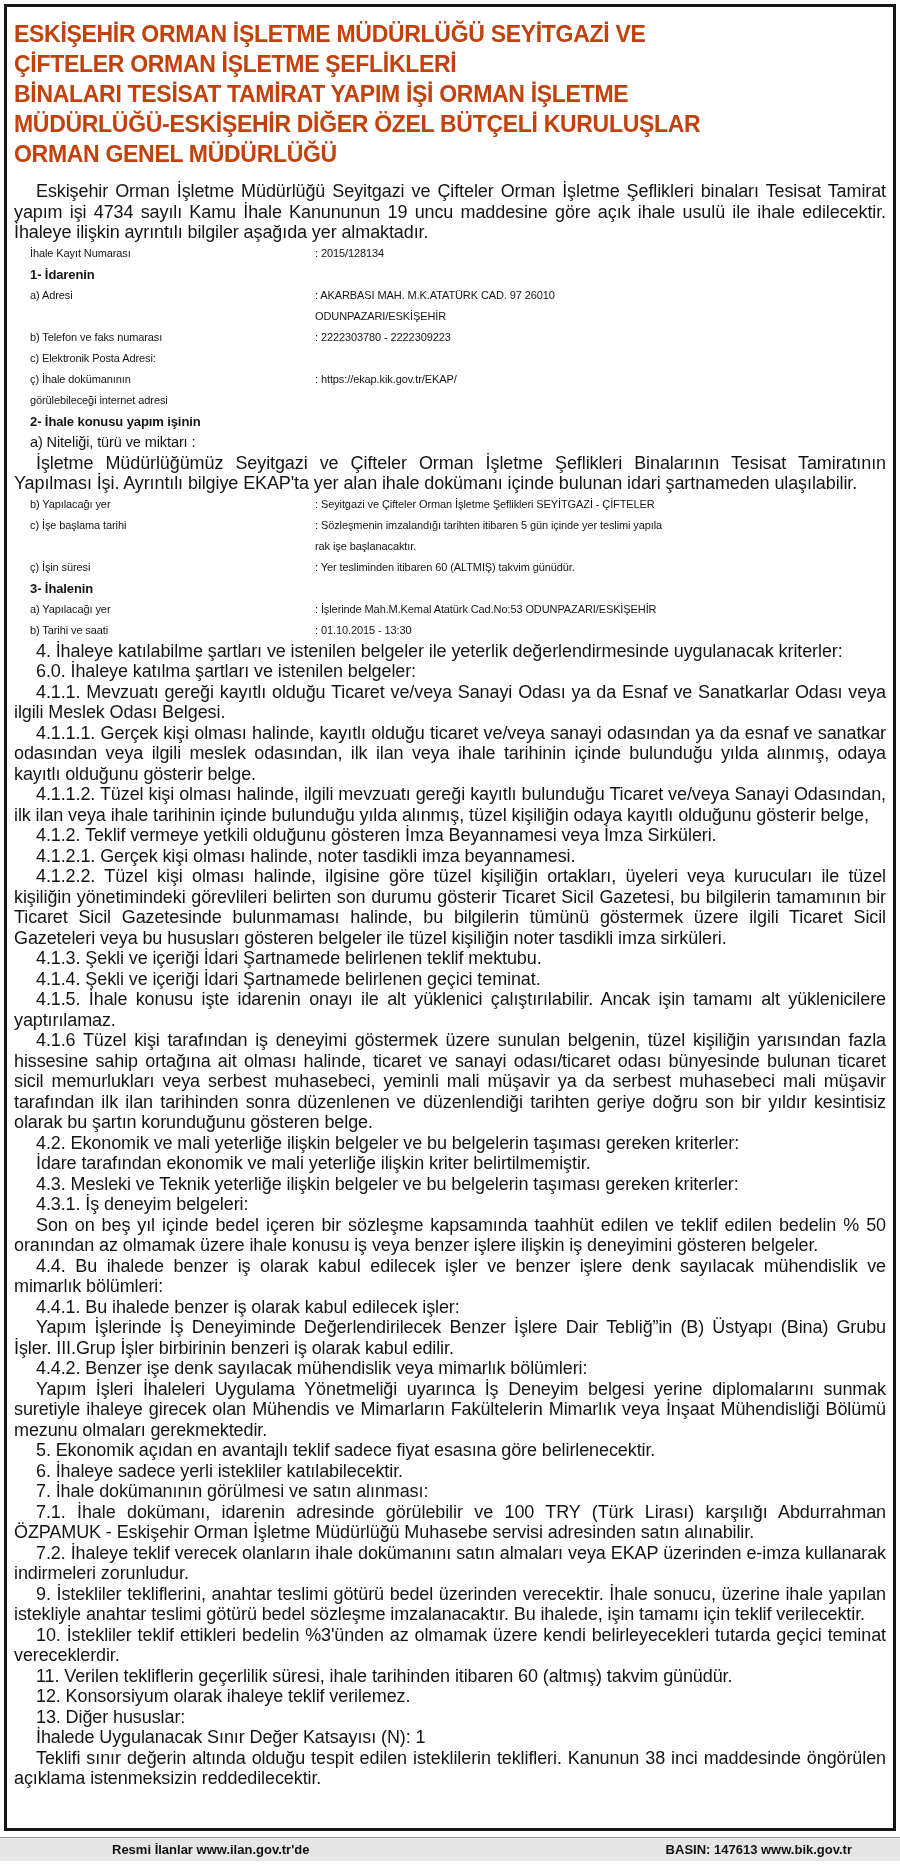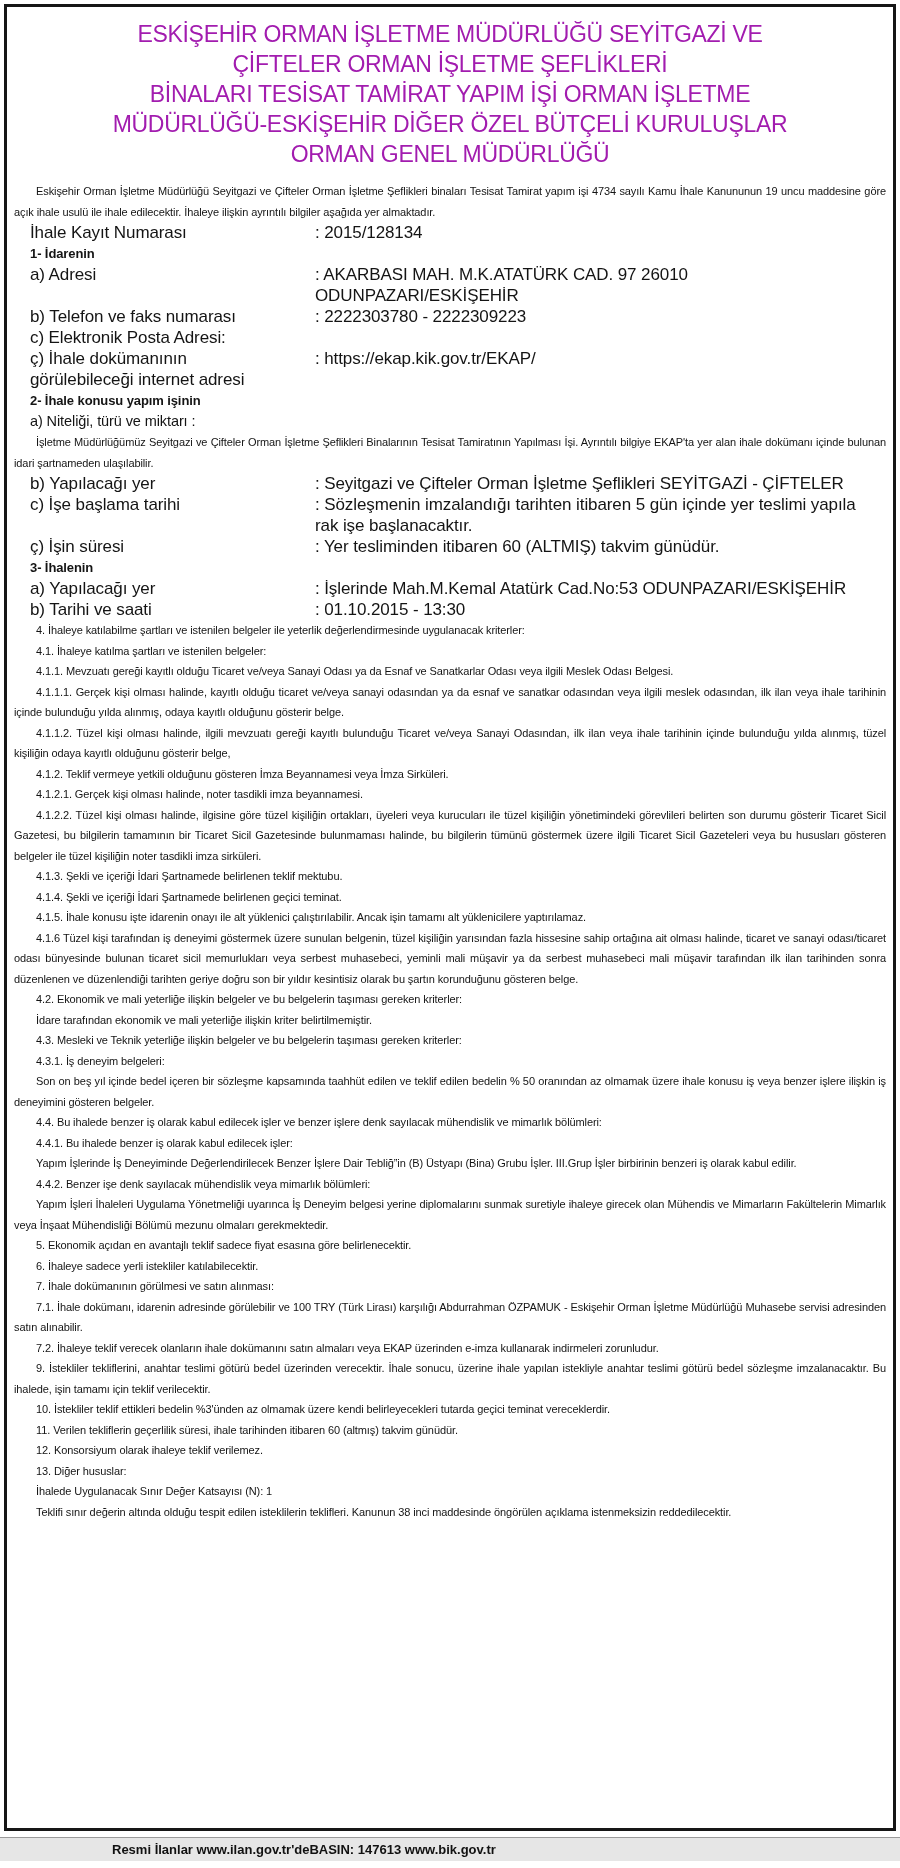--- a/index.html
+++ b/index.html
@@ -19,43 +19,42 @@
   .main-box{
     margin:4px 4px 0 4px;
     border:3px solid #161616;
     height:1827px;
     box-sizing:border-box;
     padding:10px 7px 0 7px;
     overflow:hidden;
     background:#ffffff;
   }
   .doc-title{
-    text-align:center;
-    font-weight:normal;
+    font-weight:bold;
     font-size:23px;
     line-height:30px;
     letter-spacing:-0.3px;
-    color:#a21caf;
+    color:#c2410c;
     margin:2px 0 12px 0;
     font-stretch:condensed;
   }
   .title-line{white-space:nowrap;}
   .intro,.clause{
-    font-size:11px;
+    font-size:18px;
     line-height:20.5px;
     text-align:justify;
     text-indent:22px;
     letter-spacing:-0.1px;
     margin:0;
   }
   .details{margin:0;}
   .kv{
     display:grid;
     grid-template-columns:301px 1fr;
-    font-size:17px;
+    font-size:11px;
     line-height:21px;
     letter-spacing:-0.1px;
   }
   .kv .label{padding-left:16px;white-space:pre-line;}
   .kv .value{white-space:pre-line;}
   .sec-heading{
     font-weight:bold;
     padding-left:16px;
     font-size:13px;
     line-height:21px;
@@ -67,21 +66,21 @@
     line-height:21px;
     letter-spacing:-0.1px;
   }
   .footer-bar{
     margin-top:6px;
     height:24px;
     background:#e6e6e6;
     border-top:1px solid #9a9a9a;
     display:flex;
     align-items:center;
-    justify-content:flex-start;
+    justify-content:space-between;
     box-sizing:border-box;
     padding:0 48px 0 112px;
     font-size:13px;
     font-weight:bold;
     color:#111111;
   }
 </style>
 </head>
 <body>
 
@@ -140,21 +139,21 @@
           <div class="label">a) Yapılacağı yer</div>
           <div class="value">: İşlerinde Mah.M.Kemal Atatürk Cad.No:53 ODUNPAZARI/ESKİŞEHİR</div>
         </div>
         <div class="kv">
           <div class="label">b) Tarihi ve saati</div>
           <div class="value">: 01.10.2015 - 13:30</div>
         </div>
       </div>
     <div class="clauses">
         <p class="clause">4. İhaleye katılabilme şartları ve istenilen belgeler ile yeterlik değerlendirmesinde uygulanacak kriterler:</p>
-        <p class="clause">4.1. İhaleye katılma şartları ve istenilen belgeler:</p>
+        <p class="clause">6.0. İhaleye katılma şartları ve istenilen belgeler:</p>
         <p class="clause">4.1.1. Mevzuatı gereği kayıtlı olduğu Ticaret ve/veya Sanayi Odası ya da Esnaf ve Sanatkarlar Odası veya ilgili Meslek Odası Belgesi.</p>
         <p class="clause">4.1.1.1. Gerçek kişi olması halinde, kayıtlı olduğu ticaret ve/veya sanayi odasından ya da esnaf ve sanatkar odasından veya ilgili meslek odasından, ilk ilan veya ihale tarihinin içinde bulunduğu yılda alınmış, odaya kayıtlı olduğunu gösterir belge.</p>
         <p class="clause">4.1.1.2. Tüzel kişi olması halinde, ilgili mevzuatı gereği kayıtlı bulunduğu Ticaret ve/veya Sanayi Odasından, ilk ilan veya ihale tarihinin içinde bulunduğu yılda alınmış, tüzel kişiliğin odaya kayıtlı olduğunu gösterir belge,</p>
         <p class="clause">4.1.2. Teklif vermeye yetkili olduğunu gösteren İmza Beyannamesi veya İmza Sirküleri.</p>
         <p class="clause">4.1.2.1. Gerçek kişi olması halinde, noter tasdikli imza beyannamesi.</p>
         <p class="clause">4.1.2.2. Tüzel kişi olması halinde, ilgisine göre tüzel kişiliğin ortakları, üyeleri veya kurucuları ile tüzel kişiliğin yönetimindeki görevlileri belirten son durumu gösterir Ticaret Sicil Gazetesi, bu bilgilerin tamamının bir Ticaret Sicil Gazetesinde bulunmaması halinde, bu bilgilerin tümünü göstermek üzere ilgili Ticaret Sicil Gazeteleri veya bu hususları gösteren belgeler ile tüzel kişiliğin noter tasdikli imza sirküleri.</p>
         <p class="clause">4.1.3. Şekli ve içeriği İdari Şartnamede belirlenen teklif mektubu.</p>
         <p class="clause">4.1.4. Şekli ve içeriği İdari Şartnamede belirlenen geçici teminat.</p>
         <p class="clause">4.1.5. İhale konusu işte idarenin onayı ile alt yüklenici çalıştırılabilir. Ancak işin tamamı alt yüklenicilere yaptırılamaz.</p>
         <p class="clause">4.1.6 Tüzel kişi tarafından iş deneyimi göstermek üzere sunulan belgenin, tüzel kişiliğin yarısından fazla hissesine sahip ortağına ait olması halinde, ticaret ve sanayi odası/ticaret odası bünyesinde bulunan ticaret sicil memurlukları veya serbest muhasebeci, yeminli mali müşavir ya da serbest muhasebeci mali müşavir tarafından ilk ilan tarihinden sonra düzenlenen ve düzenlendiği tarihten geriye doğru son bir yıldır kesintisiz olarak bu şartın korunduğunu gösteren belge.</p>

